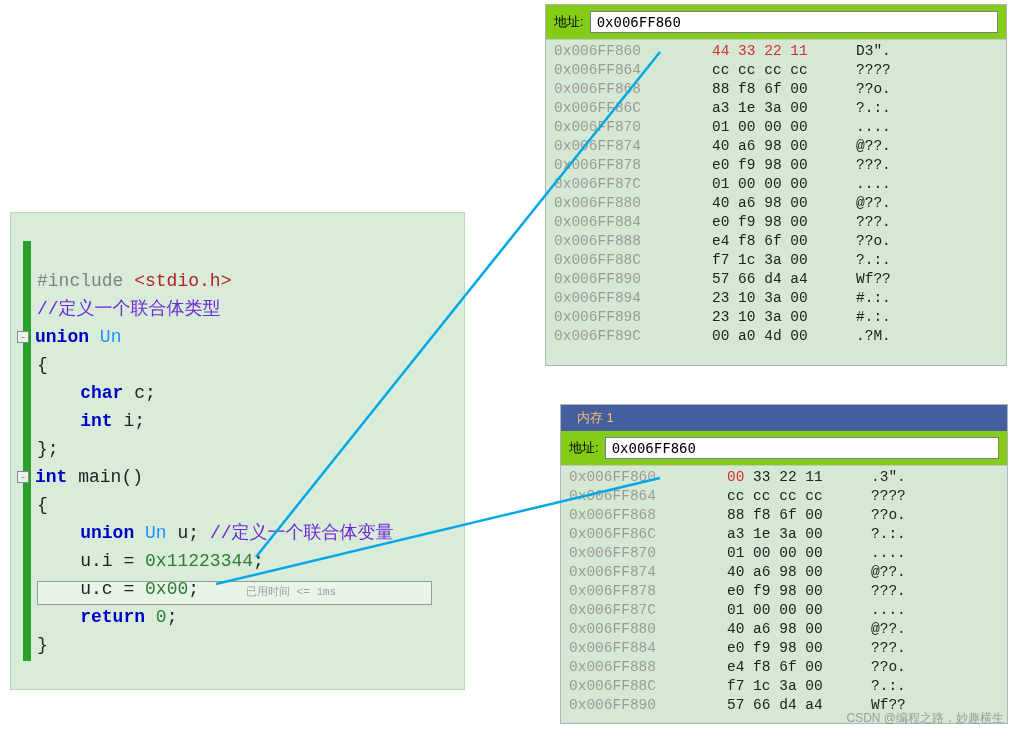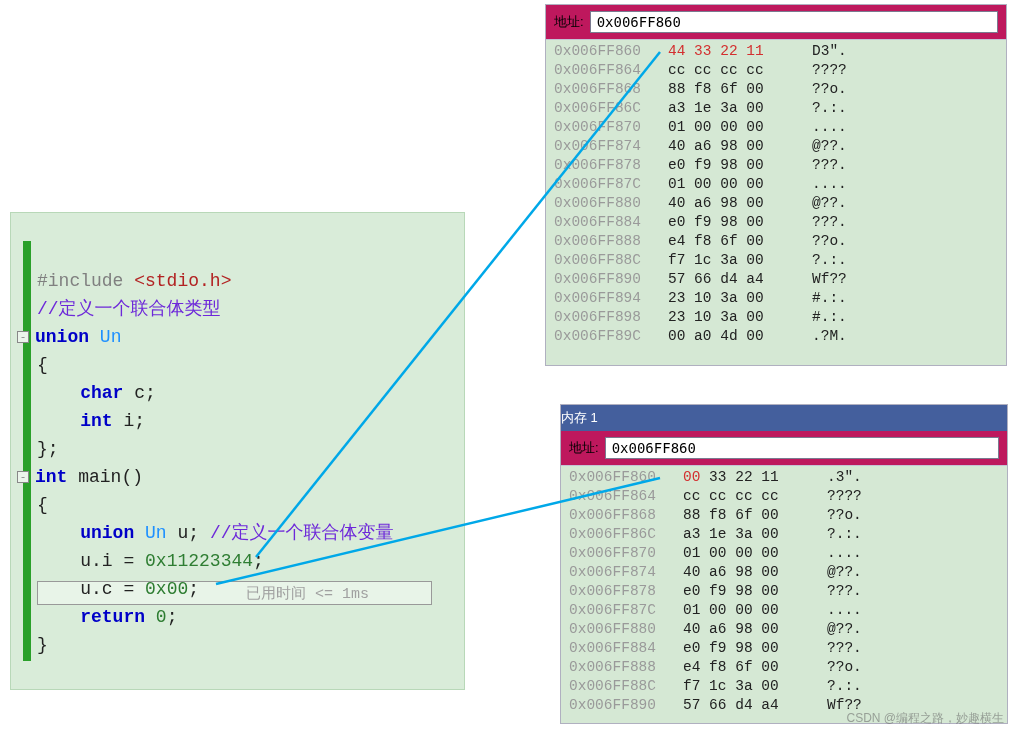--- a/index.html
+++ b/index.html
@@ -61,61 +61,61 @@
     position: absolute;
     left: 26px;
     background: #e8f4e8;
     border: 1px solid #999;
     height: 24px;
     width: 395px;
   }
   .annot {
     position: absolute;
     color: #a0a0a0;
-    font-size: 15px;
+    font-size: 11px;
   }
   
   .mem-panel {
     position: absolute;
     border: 1px solid #b0b0c0;
     background: #d5e8d4;
   }
   .mem-title {
     background: #445f9d;
-    color: #ffffff;
+    color: #fdba74;
     font-family: "Microsoft YaHei","Segoe UI",sans-serif;
     font-size: 13px;
-    padding: 4px 0;
+    padding: 4px 16px;
   }
   .mem-addrbar {
     display: flex;
     align-items: center;
     padding: 6px 8px;
     gap: 6px;
     font-family: "Microsoft YaHei","Segoe UI",sans-serif;
     font-size: 13px;
-    background: #be185d;
+    background: #84cc16;
     border-bottom: 1px solid #c4c4d4;
   }
   .addr-input {
     flex: 1;
     font-family: Consolas, monospace;
     font-size: 14px;
     padding: 2px 6px;
     border: 1px solid #7a7a90;
     background: #fff;
   }
   .mem-rows {
     padding: 2px 8px 6px 8px;
     font-size: 14.5px;
     line-height: 19px;
   }
   .mem-row { display: flex; gap: 14px; }
   .mem-addr { color: #9a9a9a; width: 100px; }
-  .mem-bytes { color: #222; width: 130px; }
+  .mem-bytes { color: #222; width: 130px; margin-left: 44px; }
   .mem-ascii { color: #222; }
   .mem-hl-red { color: #d32f2f; }
   
   svg.lines { position:absolute; left:0; top:0; pointer-events:none; }
   .watermark {
     position: absolute;
     right: 12px;
     bottom: 4px;
     color: rgba(100,100,100,0.55);
     font-family: "Microsoft YaHei",sans-serif;

